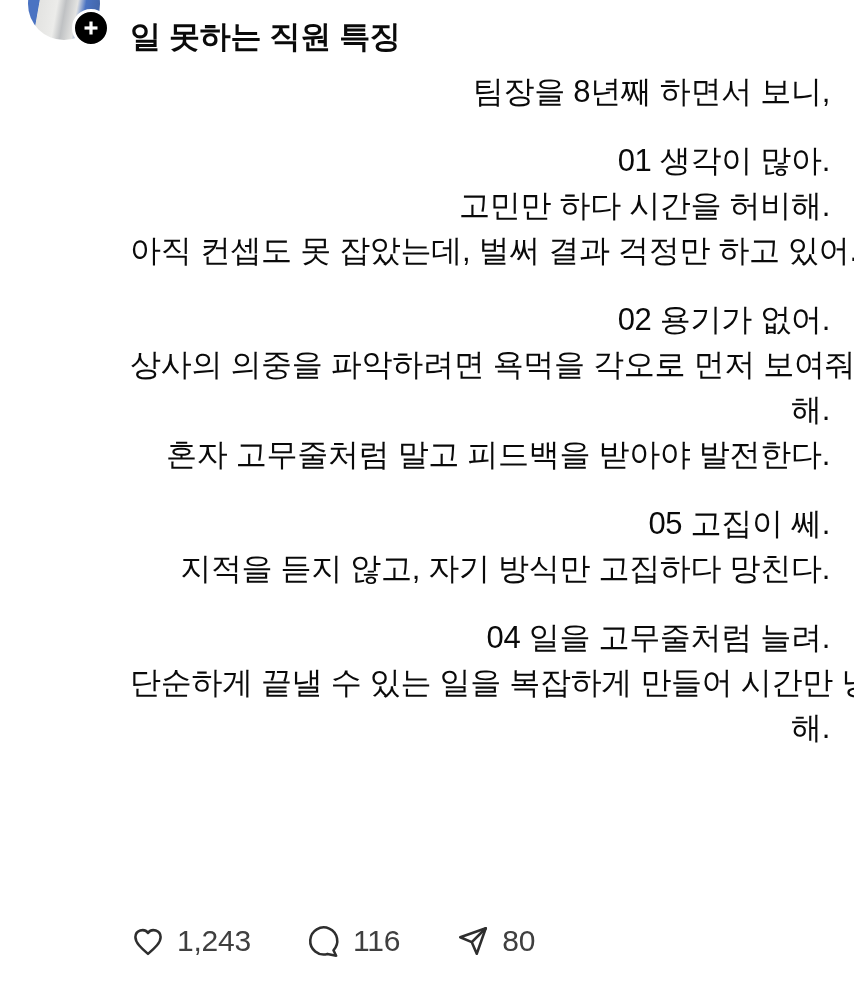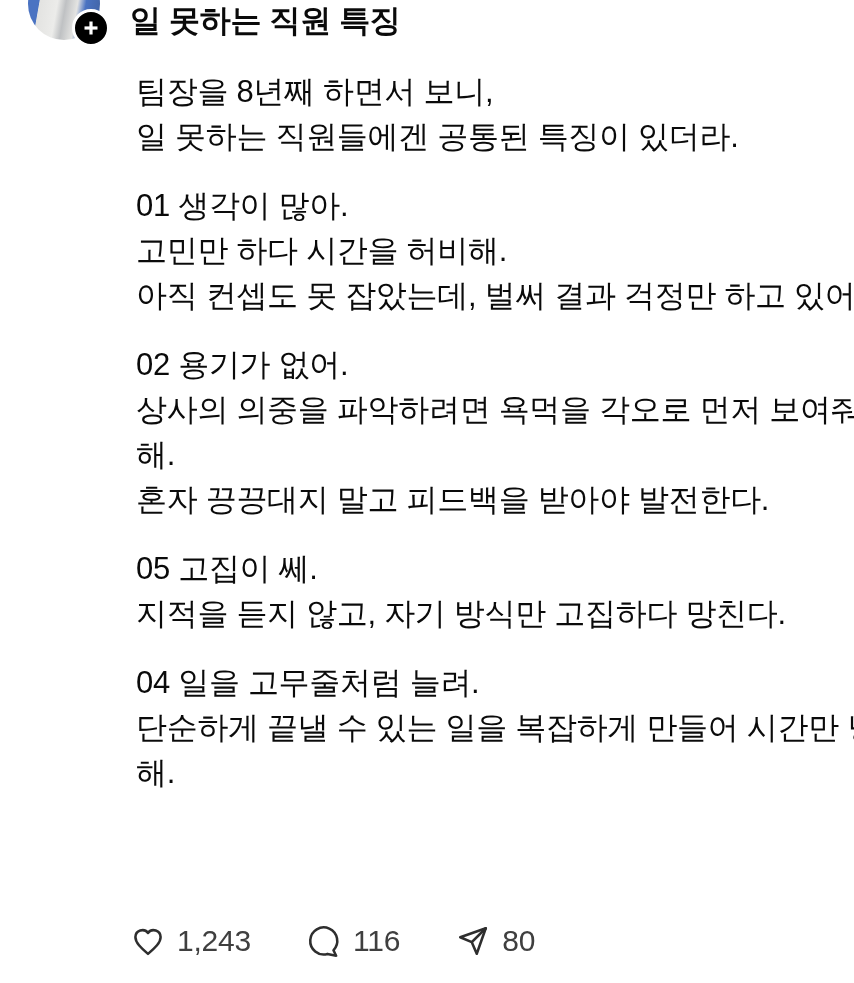--- a/index.html
+++ b/index.html
@@ -29,28 +29,29 @@
     background: #000000;
     border: 3px solid #ffffff;
     border-radius: 50%;
     display: flex; align-items: center; justify-content: center;
     cursor: pointer;
     box-sizing: content-box;
   }
   .follow-badge svg { display: block; }
   
   .title {
-    position: absolute; left: 130px; top: 0;
+    position: absolute; left: 130px; top: 16px;
     font-size: 31px; font-weight: 600; line-height: 42px;
     white-space: nowrap; letter-spacing: -0.3px;
   }
   
   .content {
-    position: absolute; left: 136px; top: 69px;
+    position: absolute; left: 130px; top: 69px;
     width: 700px;
+    text-align: right;
   }
   .content p { margin: 0 0 24px 0; padding: 0; }
   .line {
     font-size: 31px; line-height: 45px;
     white-space: nowrap; letter-spacing: -0.3px;
   }
   
   .engagement {
     position: absolute; left: 130px; top: 918px;
     display: flex; align-items: center; gap: 55px;
@@ -77,32 +78,31 @@
     <line x1="9" y1="2.5" x2="9" y2="15.5" stroke="#ffffff" stroke-width="3.2"></line>
     <line x1="2.5" y1="9" x2="15.5" y2="9" stroke="#ffffff" stroke-width="3.2"></line>
   </svg>
 </div>
 
 <div class="title">일 못하는 직원 특징</div>
 
 <div class="content">
   <p>
     <span class="line" style="display:block">팀장을 8년째 하면서 보니,</span>
-    <span class="line" style="display:block">일 못하는 직원들에겐 공통된 특징이 있더라.</span>
   </p>
   <p>
     <span class="line" style="display:block">01 생각이 많아.</span>
     <span class="line" style="display:block">고민만 하다 시간을 허비해.</span>
     <span class="line" style="display:block">아직 컨셉도 못 잡았는데, 벌써 결과 걱정만 하고 있어.</span>
   </p>
   <p>
     <span class="line" style="display:block">02 용기가 없어.</span>
     <span class="line" style="display:block">상사의 의중을 파악하려면 욕먹을 각오로 먼저 보여줘야</span>
     <span class="line" style="display:block">해.</span>
-    <span class="line" style="display:block">혼자 끙끙대지 말고 피드백을 받아야 발전한다.</span>
+    <span class="line" style="display:block">혼자 고무줄처럼 말고 피드백을 받아야 발전한다.</span>
   </p>
   <p>
     <span class="line" style="display:block">05 고집이 쎄.</span>
     <span class="line" style="display:block">지적을 듣지 않고, 자기 방식만 고집하다 망친다.</span>
   </p>
   <p>
     <span class="line" style="display:block">04 일을 고무줄처럼 늘려.</span>
     <span class="line" style="display:block">단순하게 끝낼 수 있는 일을 복잡하게 만들어 시간만 낭비</span>
     <span class="line" style="display:block">해.</span>
   </p>

